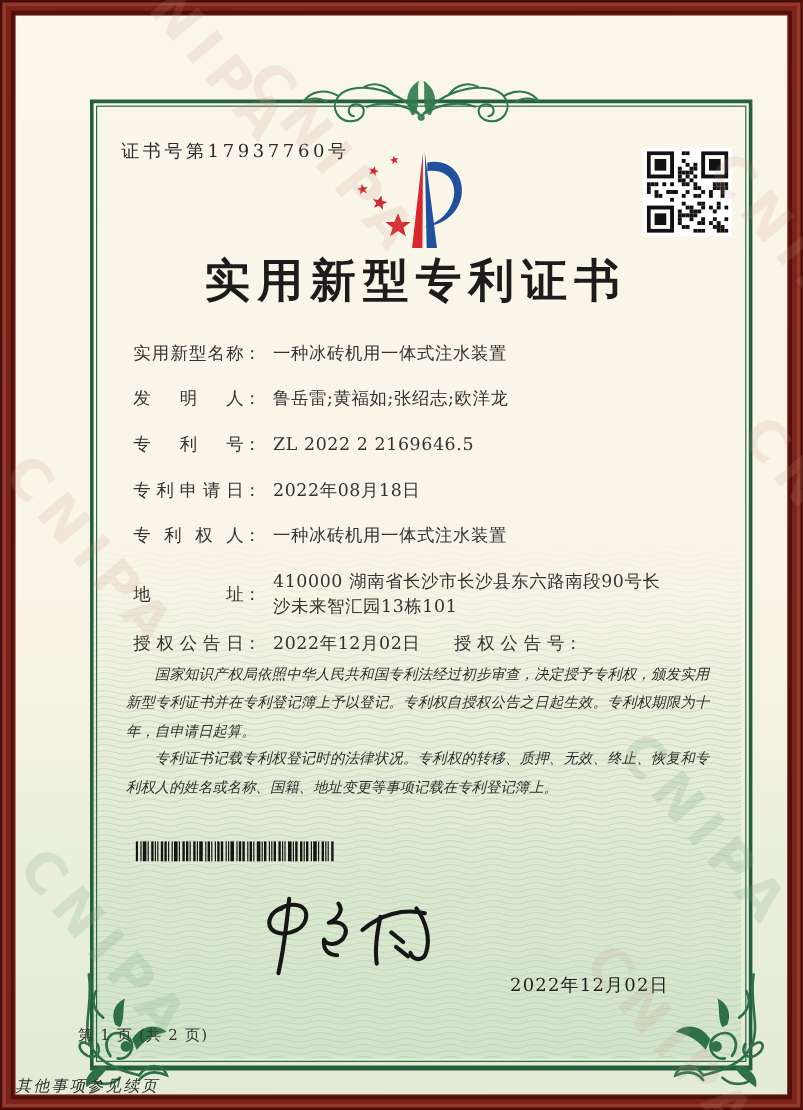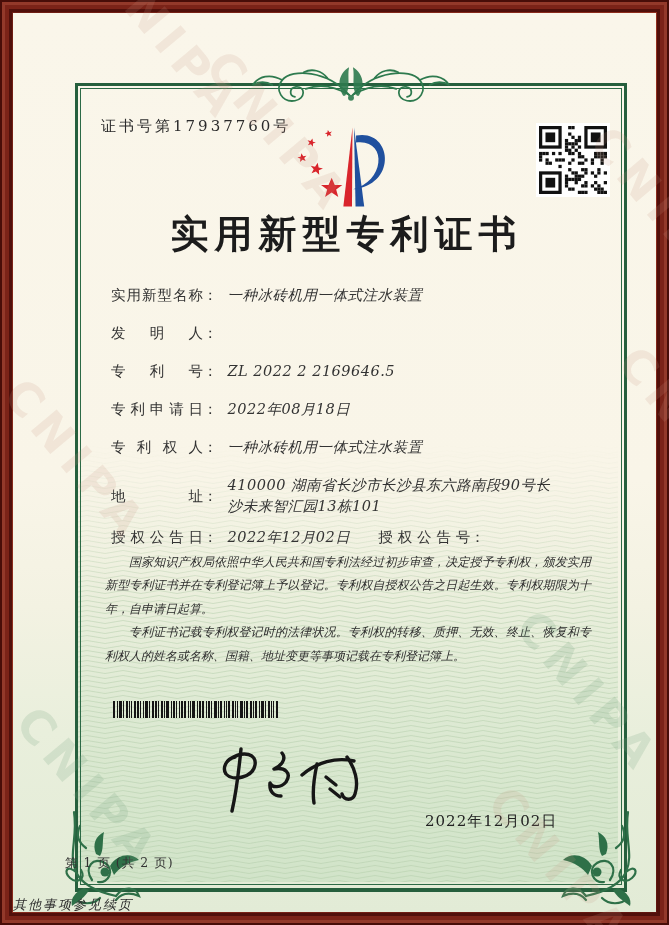--- a/index.html
+++ b/index.html
@@ -29,21 +29,21 @@
   
   .cert-no{position:absolute;left:88px;top:104px;z-index:4;font-size:15px;letter-spacing:3px;color:#2b2b2b;}
   .logo{position:absolute;left:276px;top:110px;width:128px;height:88px;z-index:4;}
   .qr{position:absolute;left:523px;top:110px;width:74px;height:74px;background:#fff;padding:3px;z-index:4;box-sizing:border-box;}
   .title{position:absolute;left:0;right:0;top:196px;text-align:center;z-index:4;
     font-size:38px;font-weight:700;letter-spacing:6px;color:#1c1c1c;padding-left:24px;}
   .fields{position:absolute;left:98px;top:272px;width:452px;z-index:4;font-size:14.5px;color:#333;}
   .frow{display:flex;align-items:center;line-height:21px;margin-bottom:17px;}
   .frow .lab{display:inline-block;width:92px;text-align:justify;text-align-last:justify;flex:none;color:#333;}
   .frow .col{flex:none;}
-  .frow .val{margin-left:10px;letter-spacing:.5px;font-style:italic;}
+  .frow .val{margin-left:10px;letter-spacing:.5px;}
   .frow.addr{margin-bottom:10px;}
   .grp2{margin-left:28px;display:flex;}
   .body-text{position:absolute;left:92px;top:538px;width:486px;z-index:4;font-size:12px;
     font-style:italic;line-height:1.95;color:#2e2e2e;text-align:justify;}
   .body-text p{margin:0;text-indent:2em;}
   .barcode{position:absolute;left:100px;top:688px;width:170px;height:17px;z-index:4;}
   .signer{position:absolute;left:100px;top:744px;z-index:4;
     font-family:"DejaVu Sans","Liberation Sans",sans-serif;font-weight:700;font-size:15px;
     color:#222;line-height:30px;}
   .sig{position:absolute;left:183px;top:724px;width:175px;height:84px;z-index:5;}
@@ -262,20 +262,21 @@
 
     <div class="fields">
       <div class="frow">
         <span class="lab">实用新型名称</span>
           <span class="col">：</span>
         <span class="val">一种冰砖机用一体式注水装置</span>
       </div>
       <div class="frow">
         <span class="lab">发明人</span>
           <span class="col">：</span>
+        <span class="val">鲁岳雷;黄福如;张绍志;欧洋龙</span>
       </div>
       <div class="frow">
         <span class="lab">专利号</span>
           <span class="col">：</span>
         <span class="val">ZL 2022 2 2169646.5</span>
       </div>
       <div class="frow">
         <span class="lab">专利申请日</span>
           <span class="col">：</span>
         <span class="val">2022年08月18日</span>

